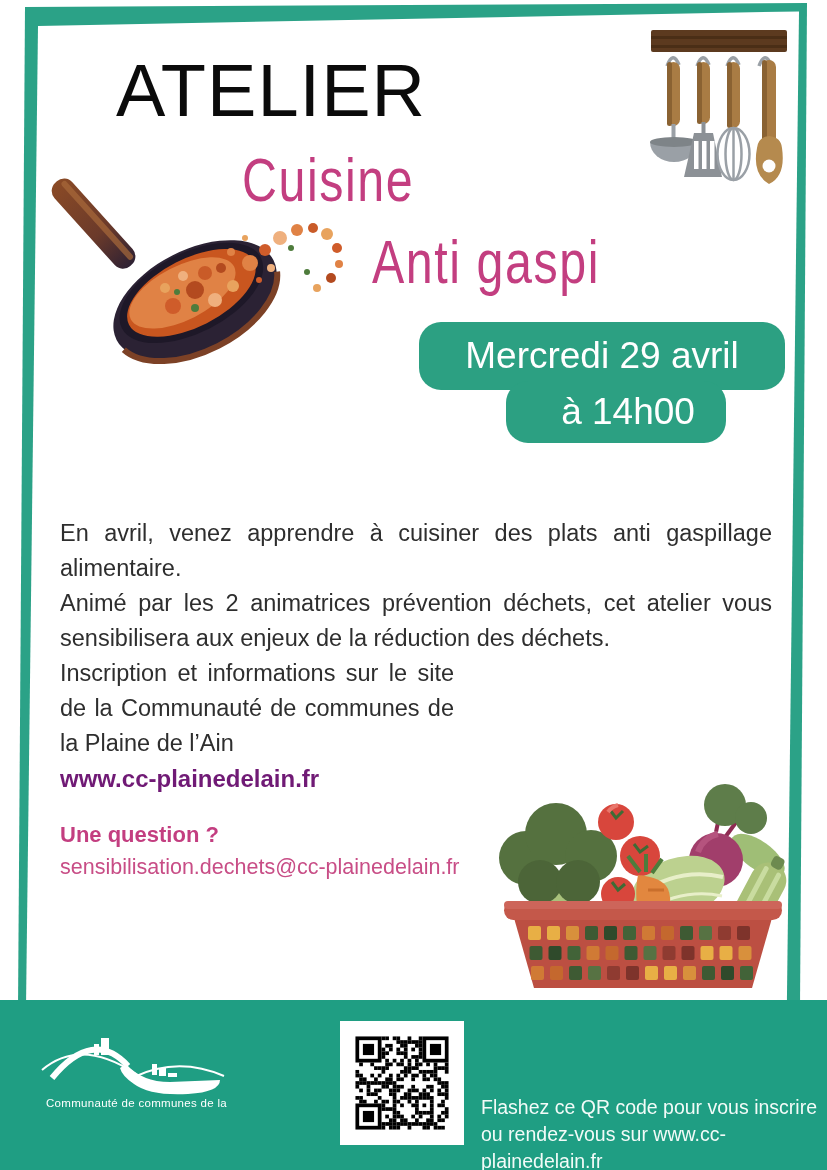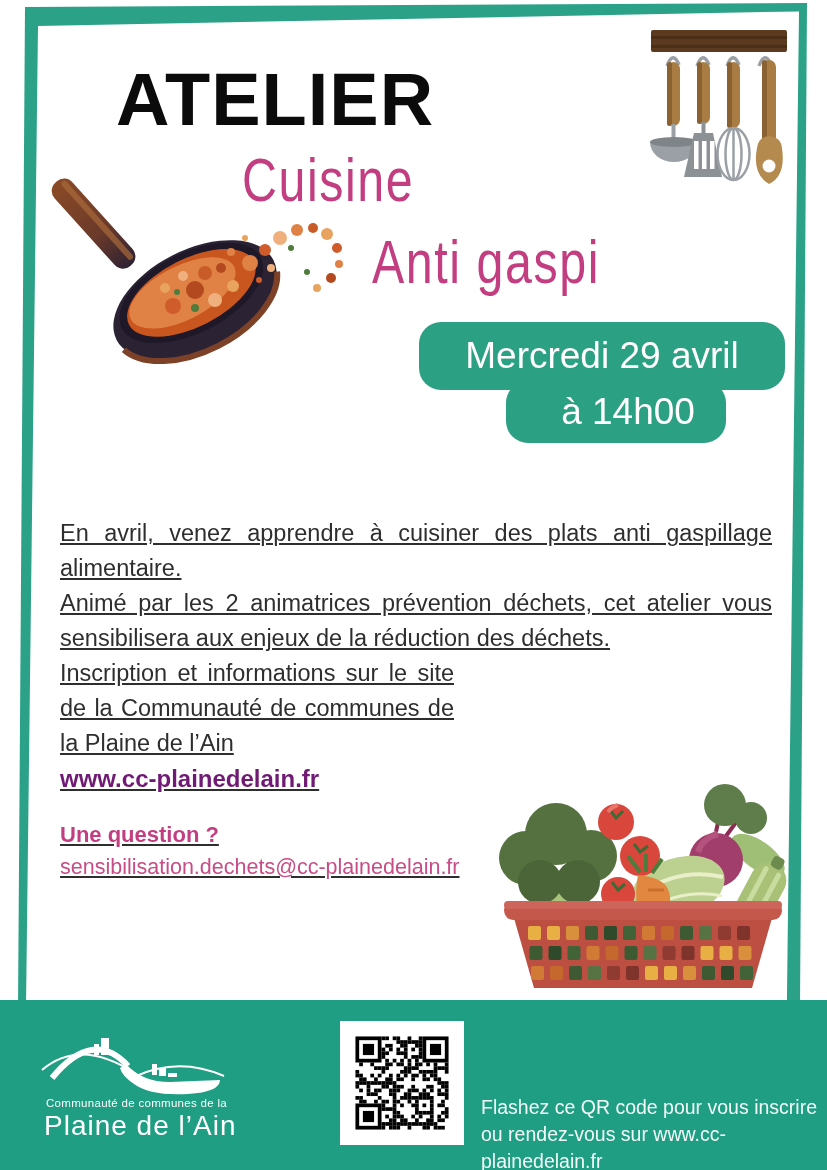--- a/index.html
+++ b/index.html
@@ -10,36 +10,36 @@
   html,body{margin:0;padding:0;background:#ffffff;}
   .page{position:relative;width:827px;height:1170px;background:#ffffff;overflow:hidden;
         font-family:"Liberation Sans",sans-serif;}
   .frame{position:absolute;left:25px;top:7px;width:782px;height:1000px;
          background:var(--frame-green);transform:skewY(-0.3deg) skewX(-0.4deg);
          transform-origin:top left;}
   .panel{position:absolute;left:38px;top:26px;width:761px;height:992px;background:#ffffff;
          transform:skewY(-1.1deg) skewX(-0.7deg);transform-origin:top left;}
   .band{position:absolute;left:0;top:1000px;width:827px;height:170px;background:var(--band-green);}
 
-  .title{position:absolute;left:116px;top:48px;font-size:74px;font-weight:700;
-         letter-spacing:1px;color:var(--title-black);margin-top:9px;}
+  .title{position:absolute;left:116px;top:48px;font-size:74px;font-weight:400;
+         letter-spacing:1px;color:var(--title-black);}
   .script{position:absolute;color:var(--pink);font-weight:400;letter-spacing:2px;
           transform:scaleX(0.78);transform-origin:top left;white-space:nowrap;}
   .script1{left:242px;top:144px;font-size:62px;}
   .script2{left:372px;top:226px;font-size:62px;}
 
   .badge{position:absolute;background:var(--badge-green);border-radius:22px;color:#ffffff;
          font-weight:400;display:flex;align-items:center;justify-content:center;margin-left:19px;}
   .badge1{left:400px;top:322px;width:366px;height:68px;font-size:37px;}
   .badge2{left:487px;top:381px;width:196px;height:62px;font-size:37px;padding-left:24px;}
 
   .loc-heading{position:absolute;left:0;top:452px;width:827px;text-align:center;
          font-size:44px;font-weight:800;color:var(--heading-green);letter-spacing:-0.5px;}
 
-  .content{position:absolute;left:60px;top:516px;width:712px;color:var(--text-dark);text-decoration:underline;}
+  .content{position:absolute;left:60px;top:516px;width:712px;color:var(--text-dark);}
   .content p{margin:0;font-size:23.5px;line-height:35px;text-align:justify;}
   .inscription{width:394px;}
   .www{font-weight:700;font-size:24px;line-height:35px;color:#701a75;}
   .question{margin-top:26px;font-weight:700;font-size:22px;color:var(--pink);}
   .email{margin-top:7px;font-size:21.5px;color:var(--pink-light);}
 
   .illu{position:absolute;}
   .utensils{left:645px;top:14px;width:148px;height:178px;}
   .pan{left:45px;top:168px;width:302px;height:218px;}
   .basket{left:488px;top:760px;width:306px;height:234px;}
@@ -271,21 +271,20 @@
     <path d="M88,44 Q104,62 132,62 L182,60 Q182,72 150,74 Q112,76 96,64 Q84,56 82,48 Z" fill="#ffffff"></path>
     <g fill="#ffffff">
       <rect x="56" y="24" width="5" height="11"></rect>
         <rect x="63" y="18" width="8" height="17"></rect>
       <rect x="114" y="44" width="5" height="11"></rect>
         <rect x="121" y="48" width="7" height="8"></rect>
       <rect x="130" y="53" width="9" height="4"></rect>
     </g>
   </svg>
   <div class="logo-small">Communauté de communes de la</div>
-  <div class="logo-name">Plaine de l’Ain</div>
 
   <div class="qrbox">
     <svg id="qr-svg" viewBox="0 0 29 29">
         <rect x="2" y="2" width="7" height="7" fill="#000"></rect>
         <rect x="3" y="3" width="5" height="5" fill="#fff"></rect>
         <rect x="4" y="4" width="3" height="3" fill="#000"></rect>
         <rect x="20" y="2" width="7" height="7" fill="#000"></rect>
         <rect x="21" y="3" width="5" height="5" fill="#fff"></rect>
         <rect x="22" y="4" width="3" height="3" fill="#000"></rect>
         <rect x="2" y="20" width="7" height="7" fill="#000"></rect>

